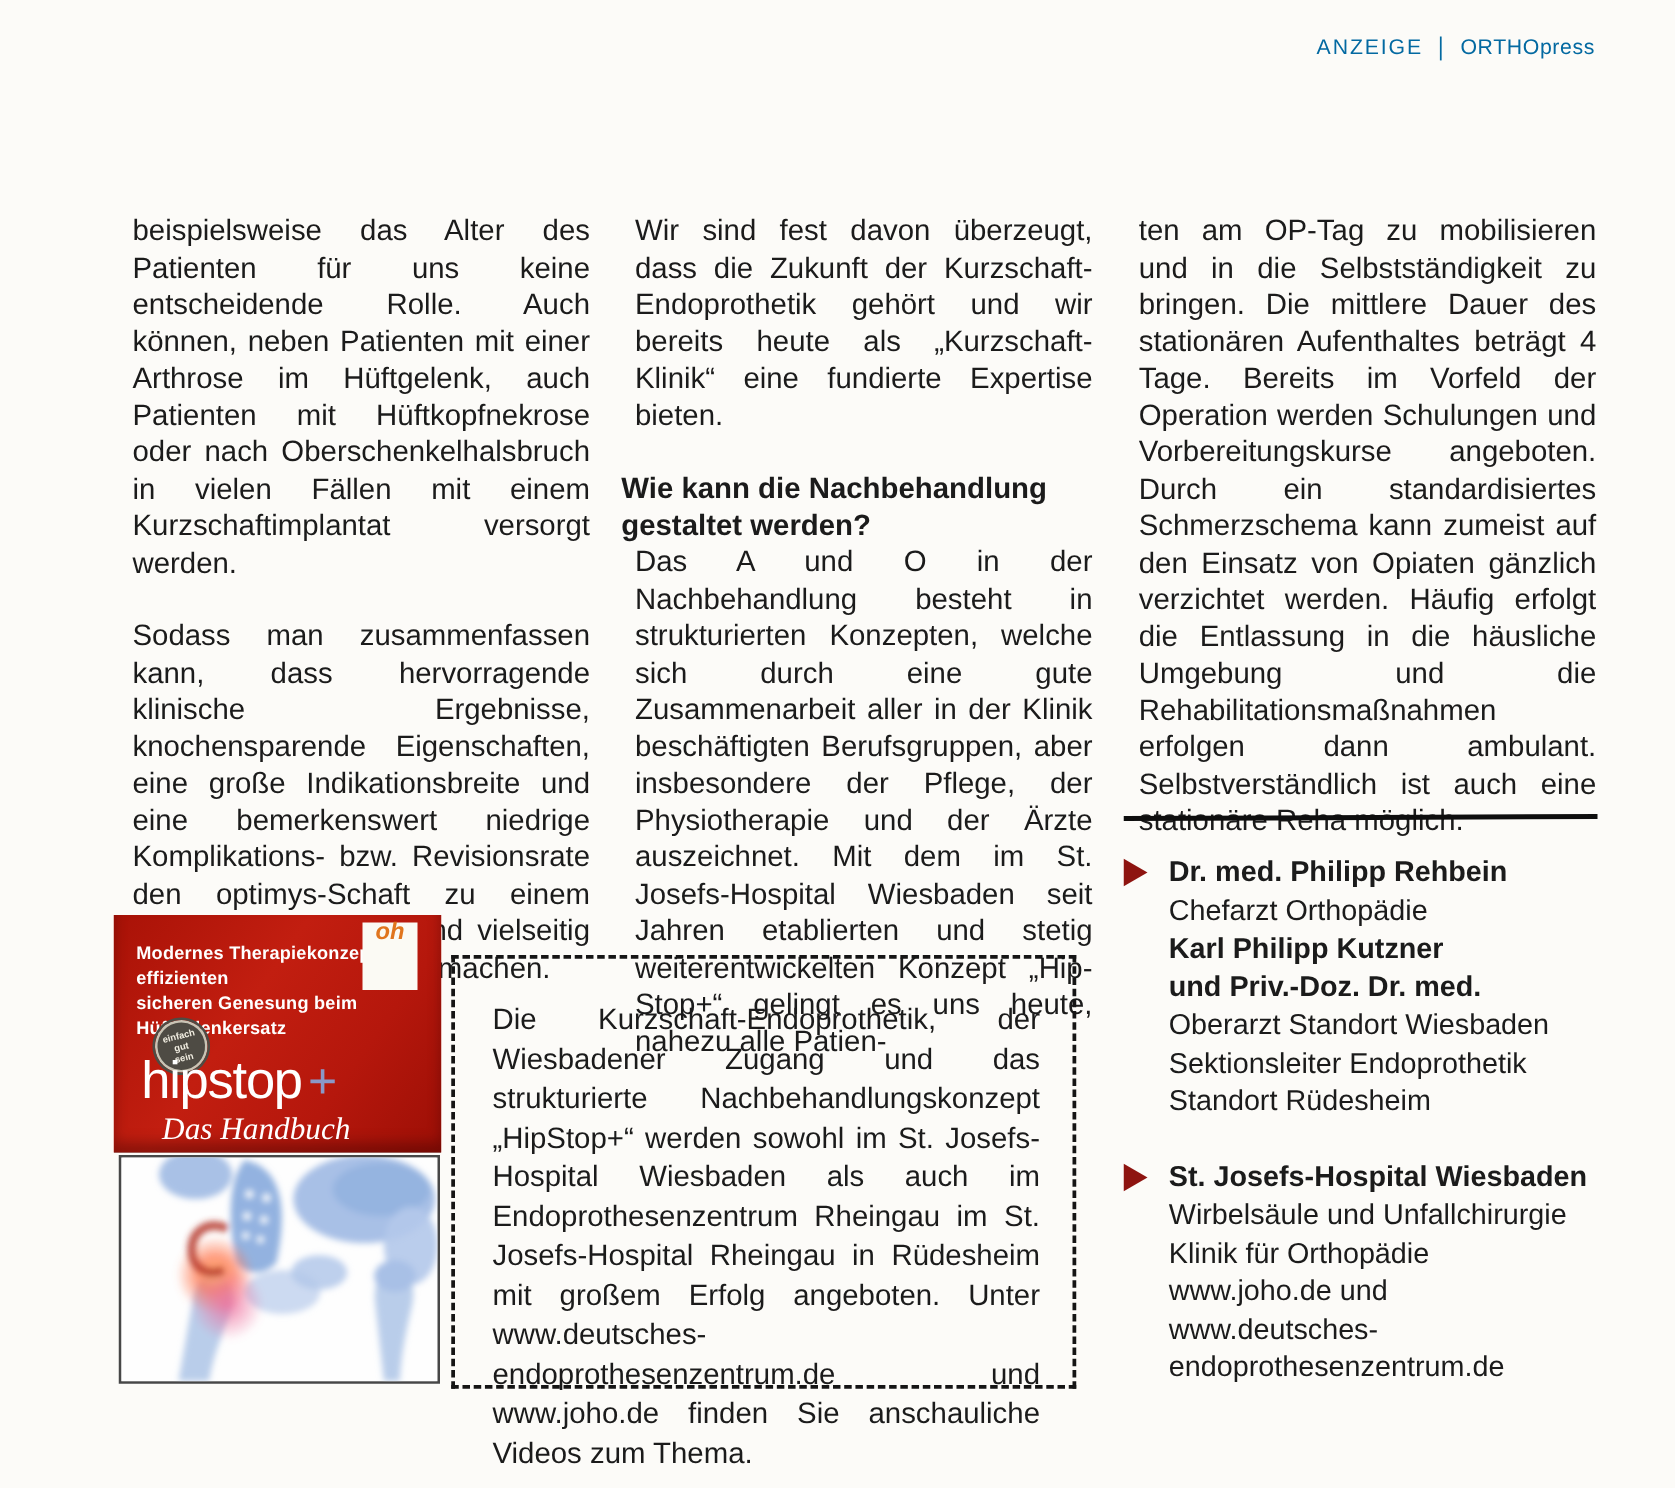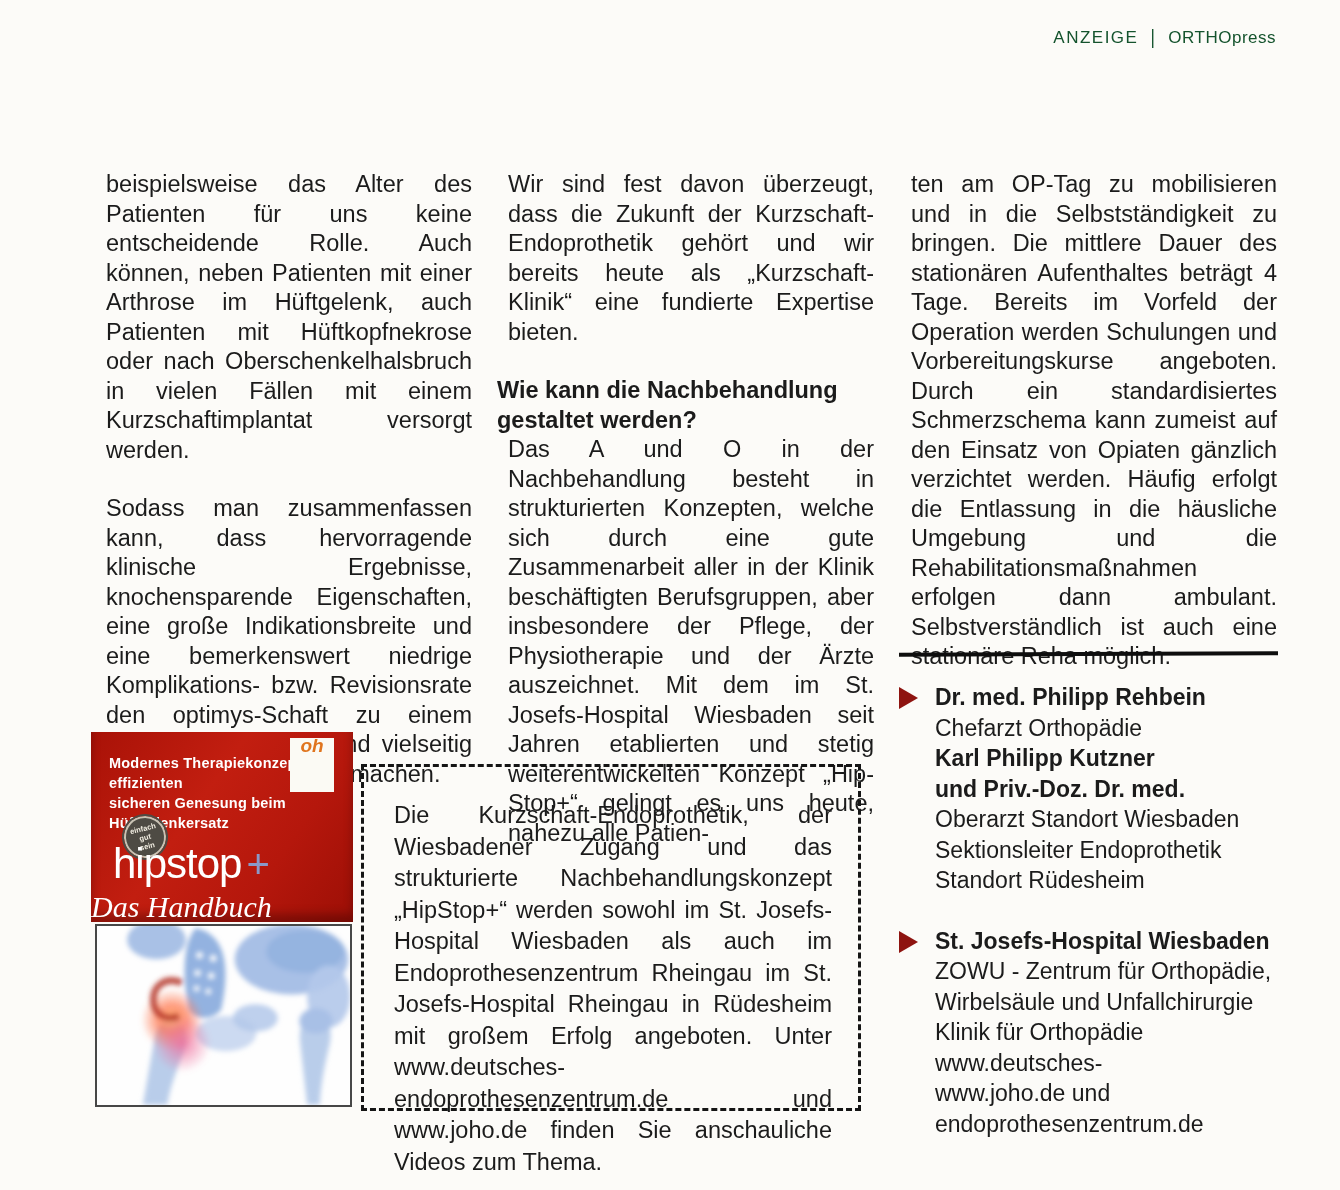--- a/index.html
+++ b/index.html
@@ -1,20 +1,20 @@
 <!DOCTYPE html>
 <html lang="de"><head>
 <meta charset="utf-8">
 <style>
   html,body{margin:0;padding:0;}
   body{width:1340px;height:1190px;position:relative;background:#fcfbf8;
        font-family:"Liberation Sans",sans-serif;color:#1b1b1b;overflow:hidden;}
 
   
-  .header{position:absolute;top:28px;right:64px;font-size:17px;color:#14532d;
+  .header{position:absolute;top:28px;right:64px;font-size:17px;color:#0369a1;
           letter-spacing:1.5px;display:flex;align-items:center;gap:12px;}
   .header .sep{font-weight:300;transform:scaleY(1.2);}
   .header .brand{letter-spacing:.5px;}
 
   
   .col{position:absolute;top:170px;width:377px;text-align:justify;
        font-size:23.5px;line-height:29.5px;hyphens:auto;-webkit-hyphens:auto;}
   .col p{margin:0 0 29px 11px;}
   .col-1{left:95px;} .col-2{left:497px;} .col-3{left:900px;}
   .col h3{font-size:23.5px;line-height:29.5px;margin:0;font-weight:700;text-align:left;}
@@ -37,22 +37,22 @@
   .logo-box{position:absolute;right:19px;top:6px;width:44px;height:54px;background:#fbfaf4;
             display:flex;flex-direction:column;align-items:center;justify-content:center;gap:38px;}
   .logo-oh{color:#e0751e;font-weight:700;font-style:italic;font-size:19px;line-height:16px;}
   .badge{position:absolute;left:33px;top:84px;width:38px;height:38px;border-radius:50%;
          background:#4e4b44;border:2px solid #c9c3b4;outline:2px solid #4e4b44;
          transform:rotate(-14deg);color:#f2eee2;font-size:7.5px;line-height:9px;font-weight:700;
          display:flex;flex-direction:column;align-items:center;justify-content:center;text-align:center;}
   .title-row{position:absolute;left:22px;top:108px;white-space:nowrap;}
   .cover-title{color:#fff;font-size:42px;letter-spacing:-1px;font-weight:400;}
   .cover-plus{color:#8a98c8;font-size:40px;font-weight:400;margin-left:5px;}
-  .cover-subtitle{position:absolute;left:0;right:34px;top:158px;text-align:left;color:#fff;
-                  font-family:"Liberation Serif",serif;font-style:italic;font-size:30px;}
+  .cover-subtitle{position:absolute;left:0;right:34px;top:158px;text-align:center;color:#fff;
+                  font-family:"Liberation Serif",serif;font-style:italic;font-size:25px;}
 
   .cover-illo{position:absolute;left:95px;top:924px;width:257px;height:183px;background:#fefefe;
               border:2px solid #474747;box-sizing:border-box;}
   .cover-illo svg{display:block;width:100%;height:100%;}
 
   
   .note-box{position:absolute;left:361px;top:764px;width:500px;height:347px;box-sizing:border-box;
             border:3px dashed #151515;padding:33px 26px 0 30px;}
   .note-box p{margin:0;text-align:justify;font-size:23.5px;line-height:31.5px;hyphens:auto;-webkit-hyphens:auto;}
 </style>
@@ -93,25 +93,24 @@
       <div>Oberarzt Standort Wiesbaden</div>
       <div>Sektionsleiter Endoprothetik</div>
       <div>Standort Rüdesheim</div>
     </div>
   </div>
 
   <div class="contact-block">
     <span class="tri"></span>
     <div class="contact-lines">
       <div class="b">St. Josefs-Hospital Wiesbaden</div>
-      <div>ZOWU - Zentrum für Orthopädie,</div>
       <div>Wirbelsäule und Unfallchirurgie</div>
       <div>Klinik für Orthopädie</div>
+      <div>www.joho.de und</div>
       <div>www.deutsches-</div>
-      <div>www.joho.de und</div>
       <div>endoprothesenzentrum.de</div>
     </div>
   </div>
 </div>
 
 <div class="cover-red">
   <div class="tagline">
     <div>Modernes Therapiekonzept zur effizienten</div>
     <div>sicheren Genesung beim Hüftgelenkersatz</div>
   </div>

